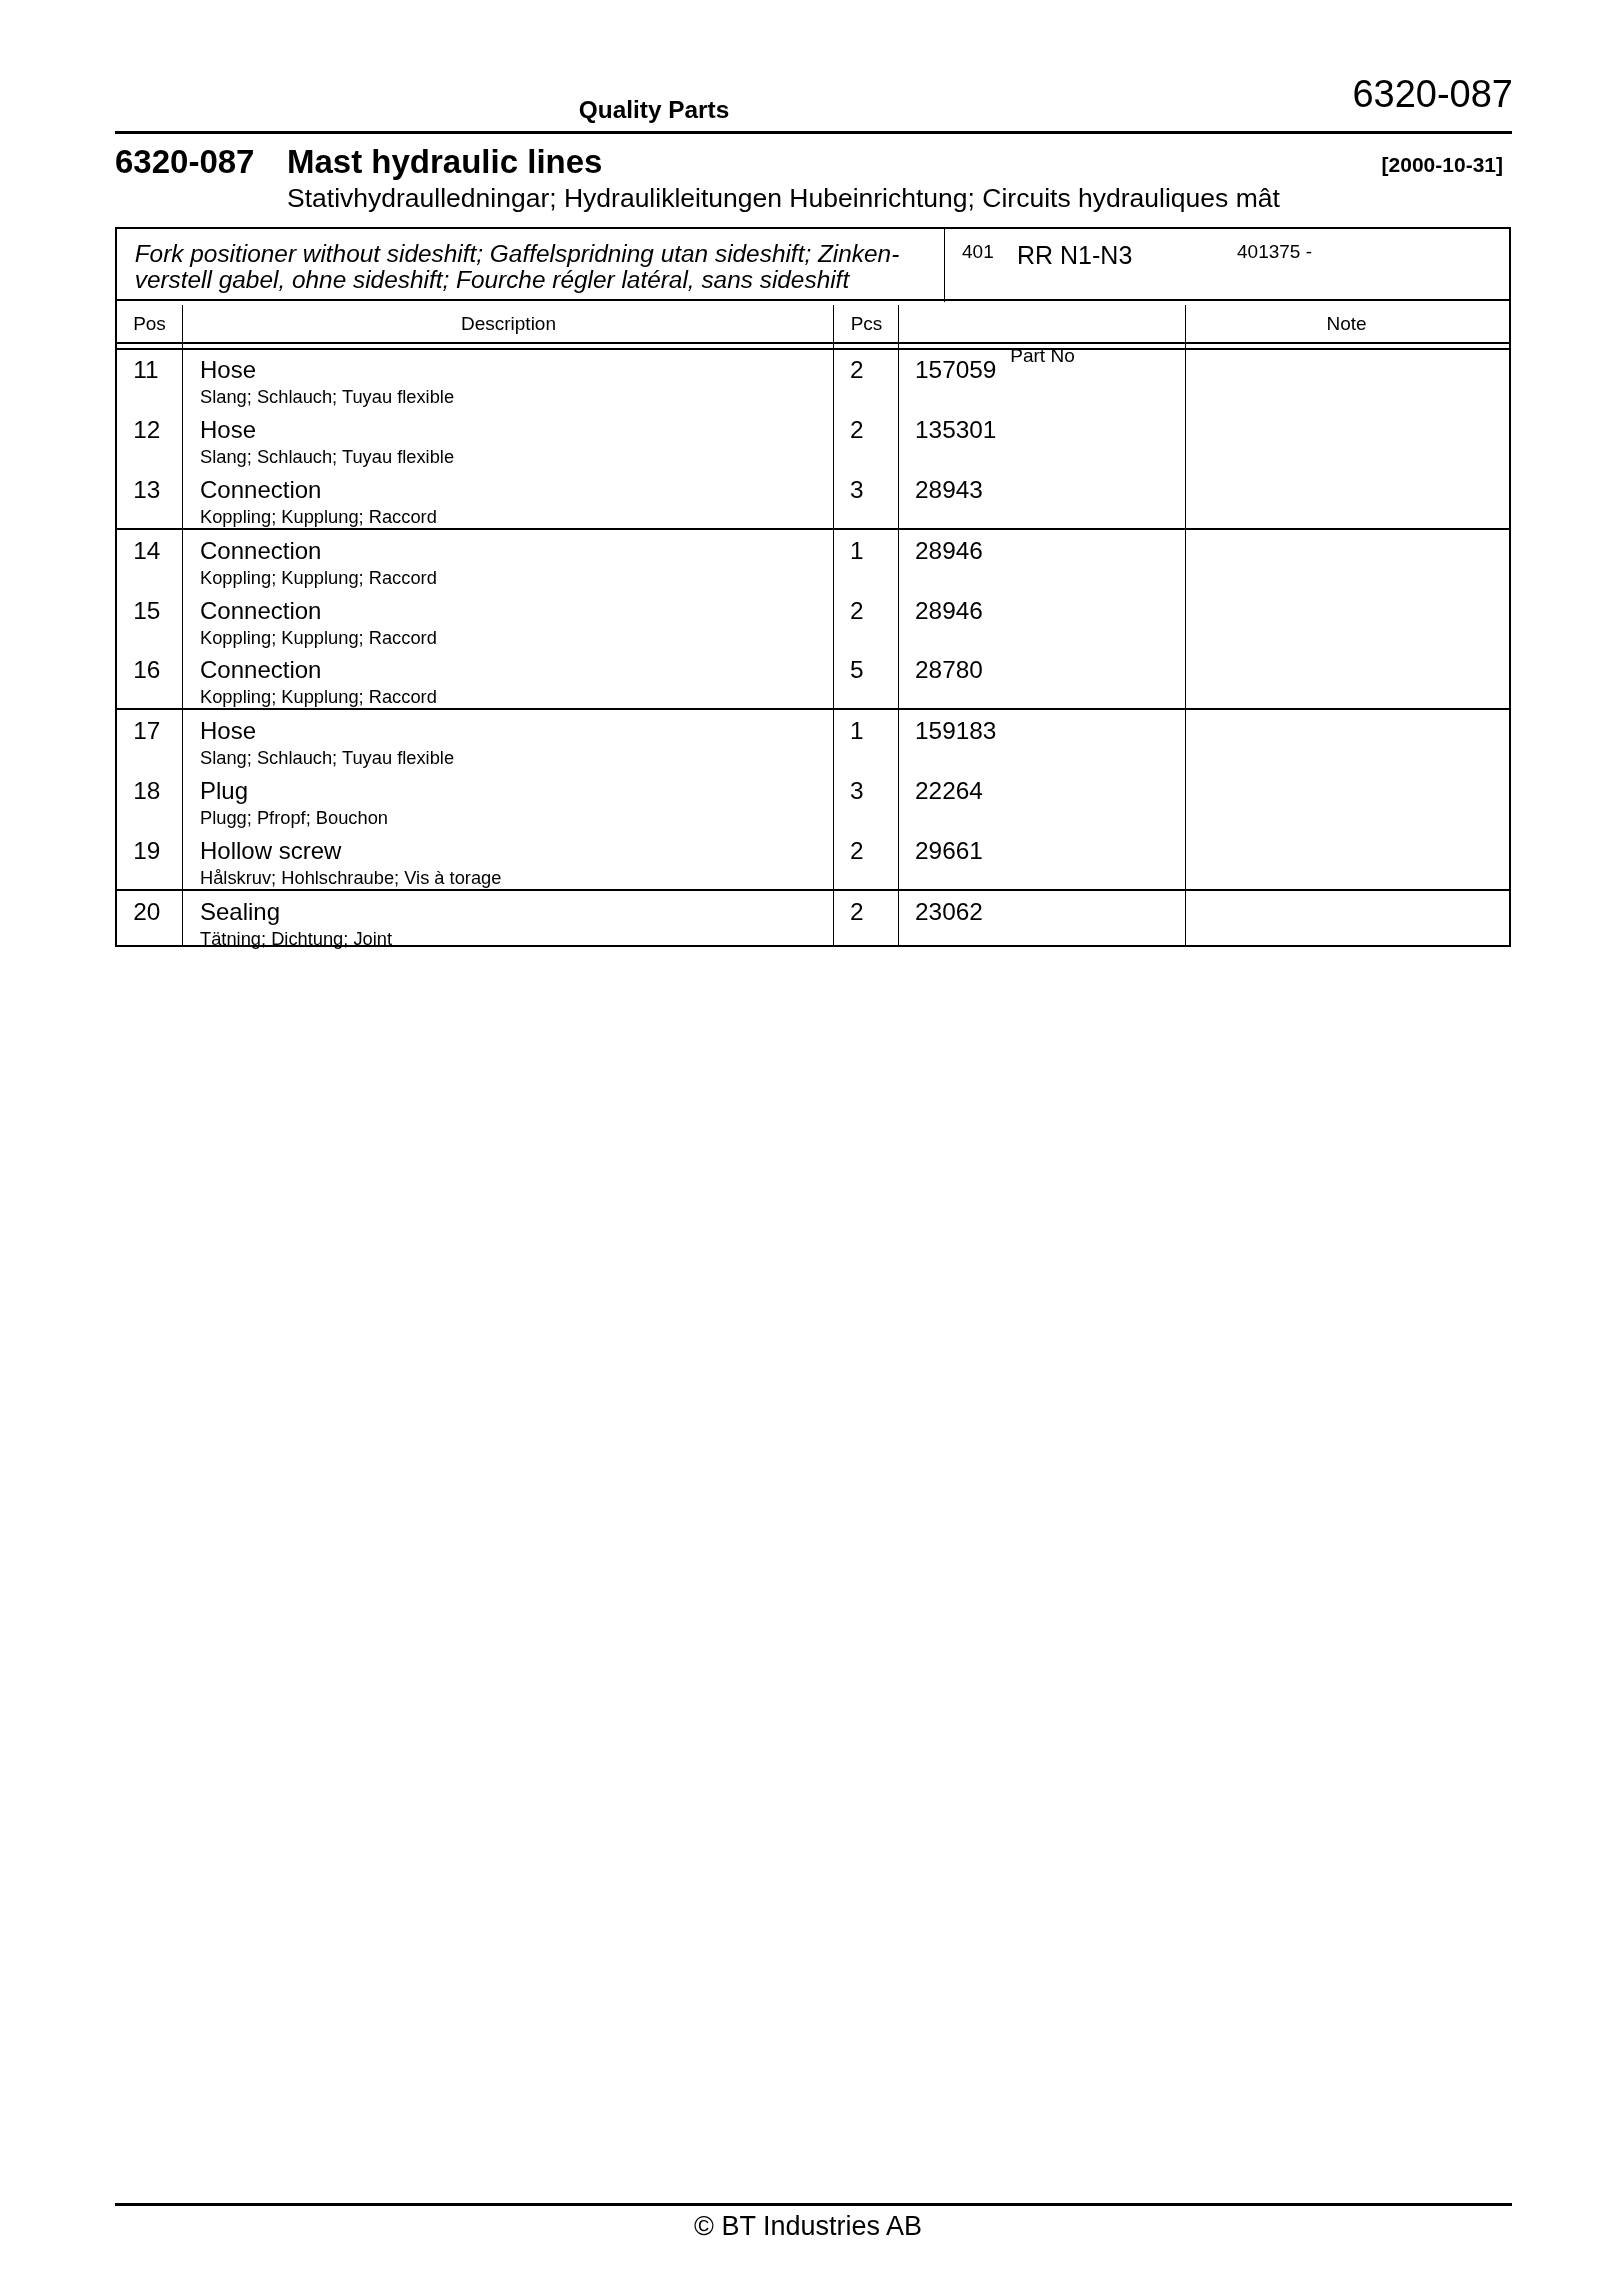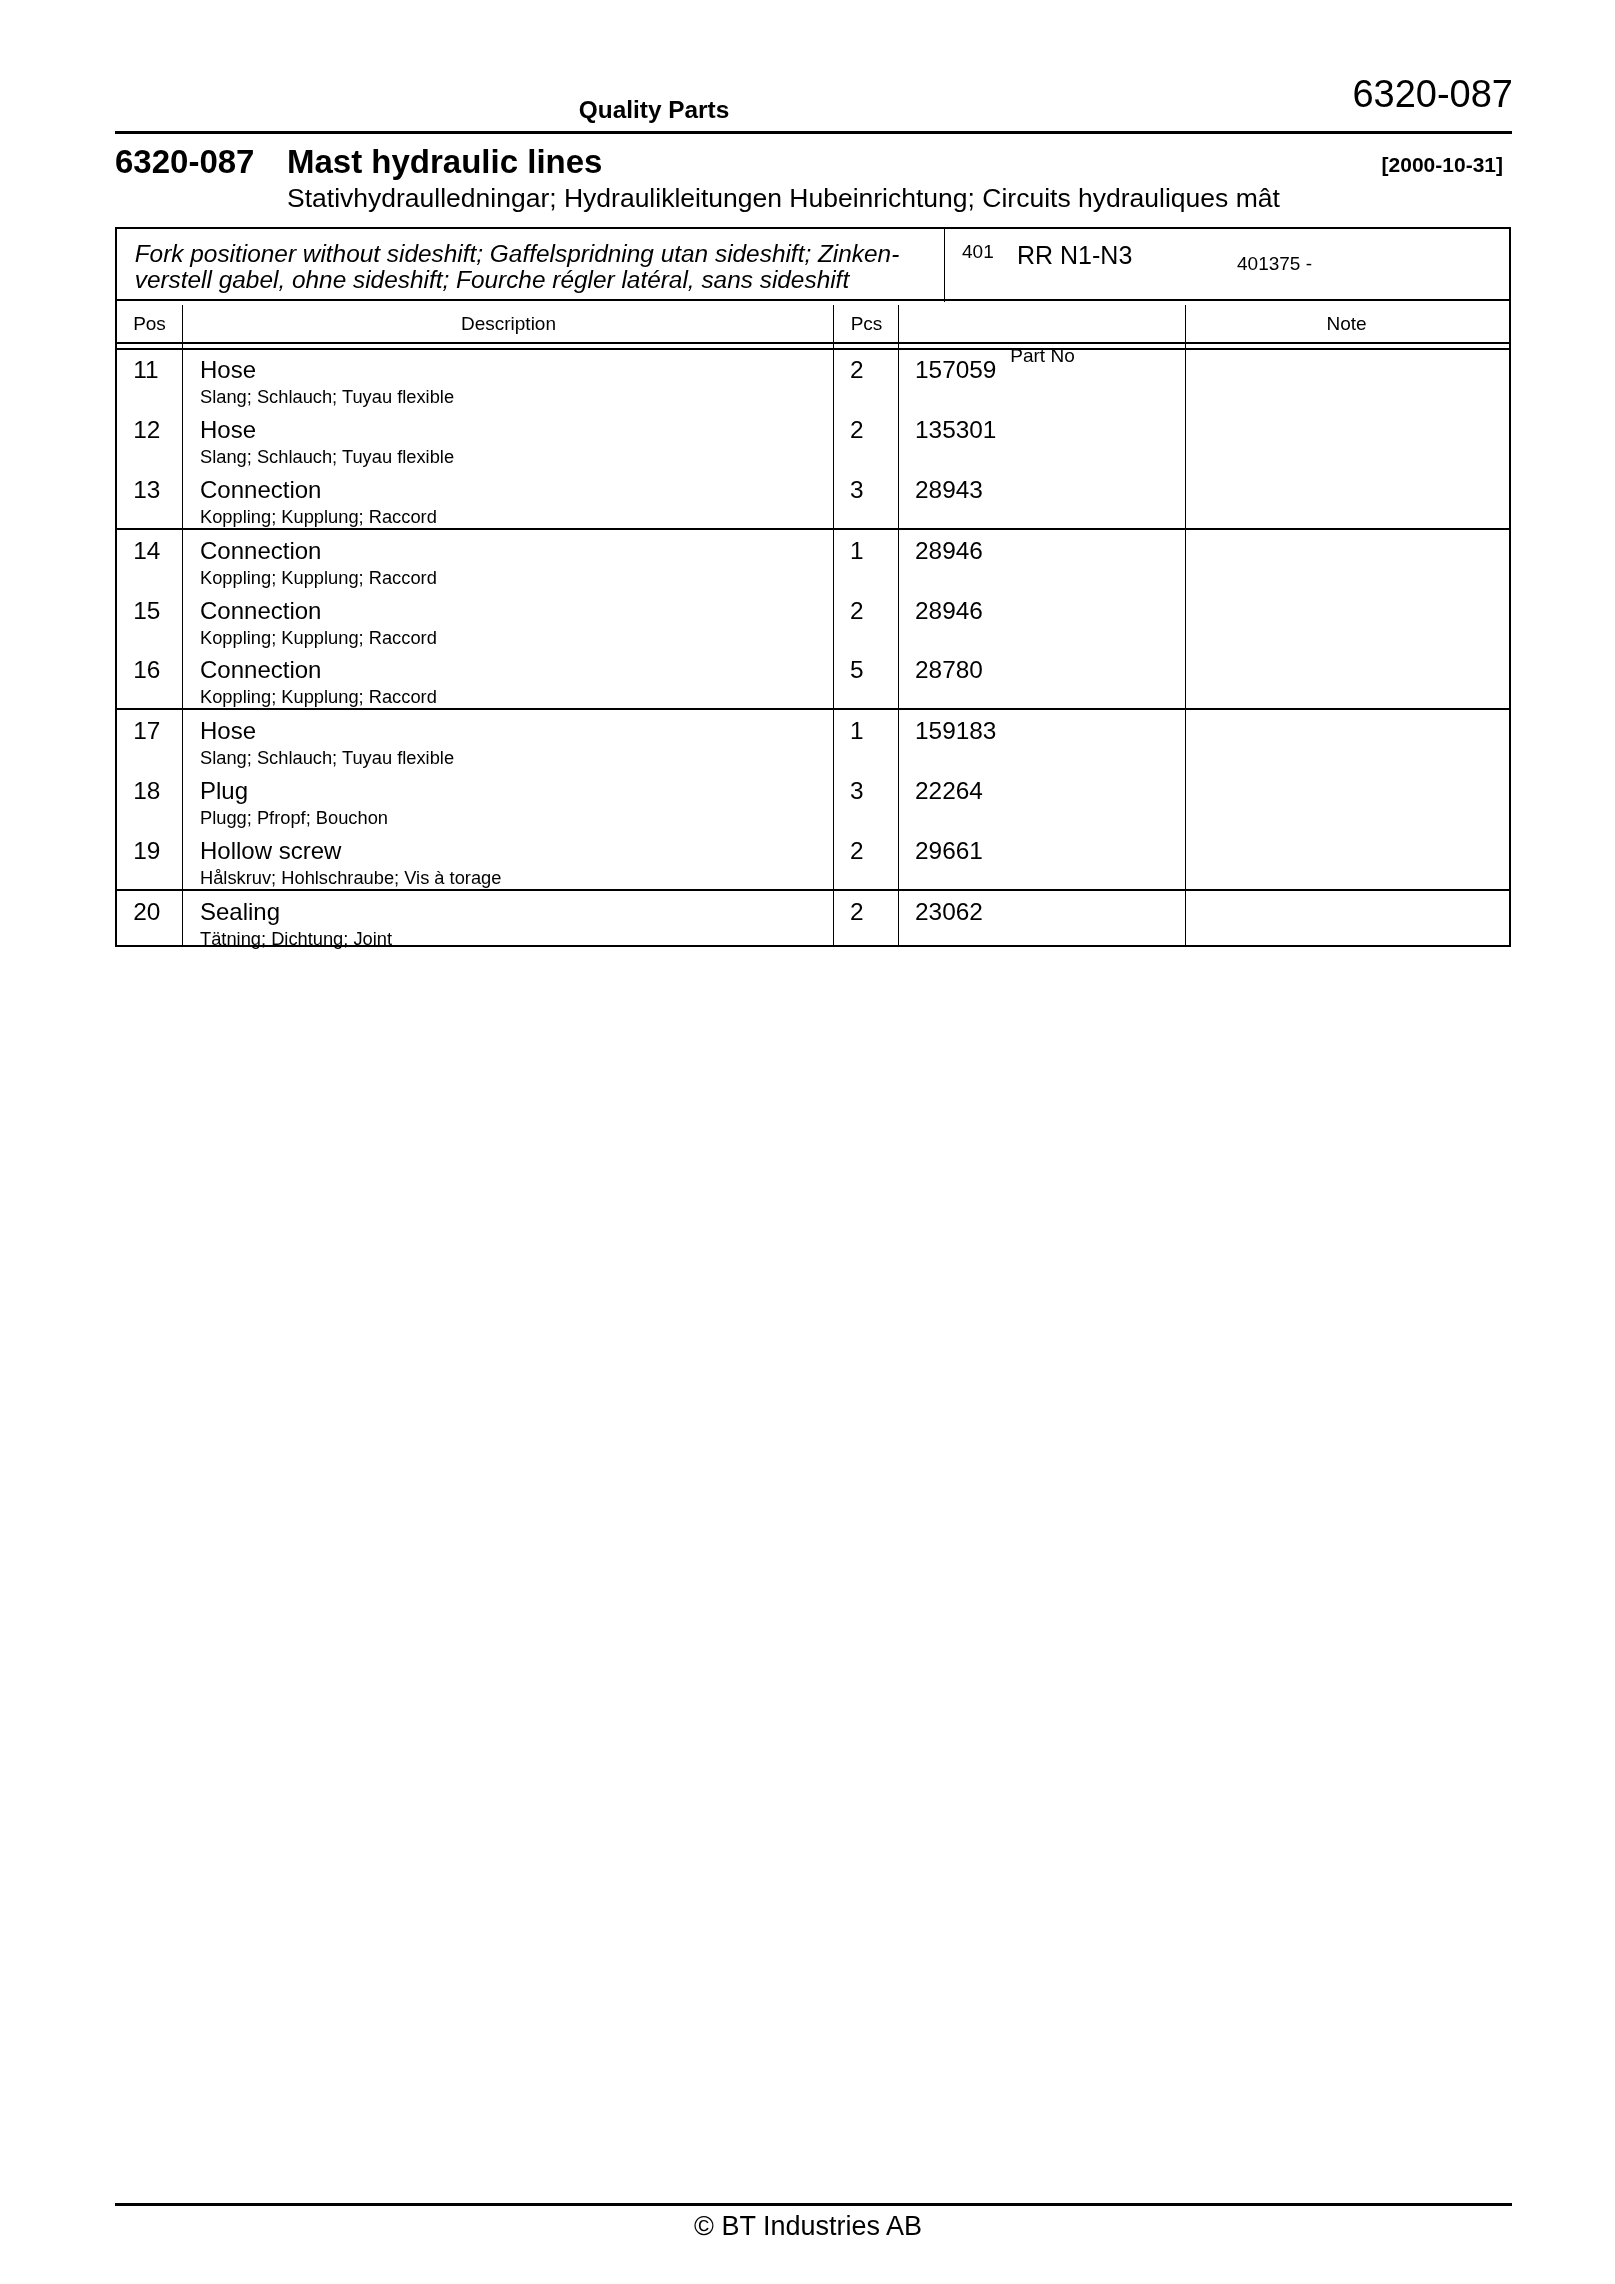--- a/index.html
+++ b/index.html
@@ -12,21 +12,21 @@
   .sec-title { left: 287px; top: 143px; font-size: 33px; font-weight: bold; }
   .sec-date { right: 113px; top: 153px; font-size: 21px; font-weight: bold; }
   .sec-sub { left: 287px; top: 183px; font-size: 26.5px; }
 
   .tbl { left: 115px; top: 227px; width: 1396px; height: 720px; border: 2.7px solid #000; box-sizing: border-box; }
   .info { position: absolute; left: 0; top: 0; width: 100%; height: 72px; border-bottom: 2.7px solid #000; box-sizing: border-box; padding-left: 12px; }
   .info-text { position: absolute; left: 17.7px; top: 12.2px; width: 794px; font-size: 24.4px; font-style: italic; line-height: 26px; }
   .info-div { position: absolute; left: 827px; top: 0; width: 1.4px; height: 73px; background: #000; }
   .info-code { position: absolute; left: 845px; top: 12.2px; font-size: 19px; }
   .info-model { position: absolute; left: 900px; top: 12.2px; font-size: 25px; }
-  .info-serial { position: absolute; left: 1120px; top: 12.2px; font-size: 19px; margin-top: 12px; }
+  .info-serial { position: absolute; left: 1120px; top: 12.2px; font-size: 19px; }
 
   .colhdr { position: absolute; left: 0; top: 76px; width: 100%; height: 38px; }
   .colhdr .ch { position: absolute; top: 8.1px; font-size: 19px; text-align: center; }
   .dbl1 { position: absolute; left: 0; width: 100%; top: 113px; height: 2px; background: #000; }
   .dbl2 { position: absolute; left: 0; width: 100%; top: 119px; height: 2px; background: #000; }
 
   .vline { position: absolute; width: 1.4px; background: #000; top: 76px; bottom: 0; }
   .grp-line { position: absolute; left: 0; width: 100%; height: 2px; background: #000; }
 
   .row { position: absolute; left: 0; width: 100%; height: 60px; }

